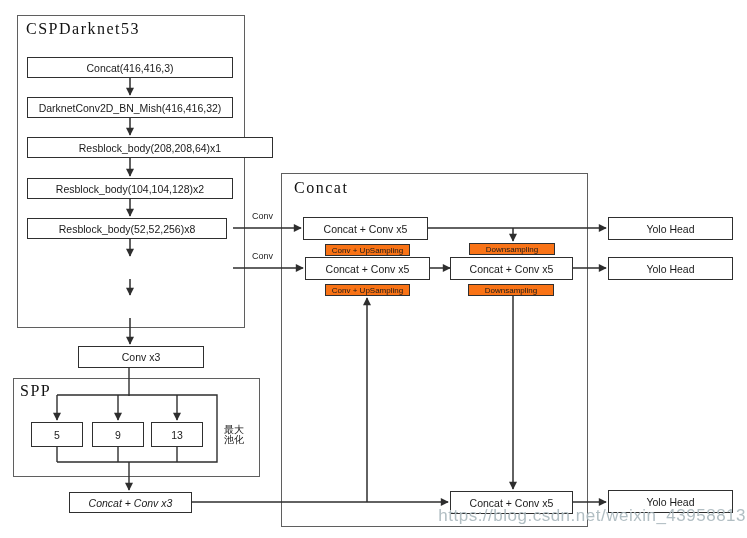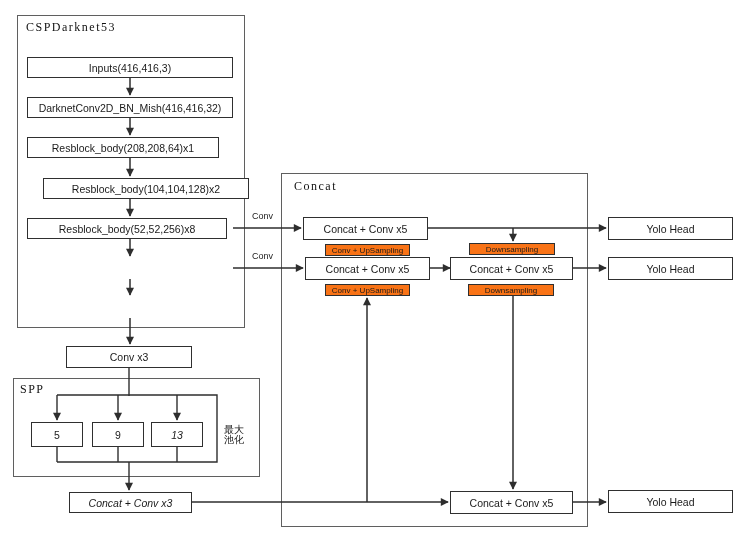--- a/index.html
+++ b/index.html
@@ -1,19 +1,19 @@
 <!DOCTYPE html>
 <html><head>
 <meta charset="utf-8">
 <style>
   html,body{margin:0;padding:0;background:#ffffff;}
   #stage{position:relative;width:747px;height:538px;background:#ffffff;overflow:hidden;
          font-family:"Liberation Sans",sans-serif;color:#1e1e1e;}
   .container{position:absolute;border:1px solid #5f5f5f;background:transparent;z-index:1;}
-  .ctitle{position:absolute;font-family:"Liberation Serif",serif;font-size:12px;
+  .ctitle{position:absolute;font-family:"Liberation Serif",serif;font-size:16px;
           letter-spacing:1.5px;color:#111;z-index:3;}
   svg.wires{position:absolute;left:0;top:0;z-index:2;}
   .box{position:absolute;background:#ffffff;border:1.5px solid #2f2f2f;z-index:3;
        display:flex;align-items:center;justify-content:center;font-size:10.5px;
        color:#1a1a1a;box-sizing:border-box;white-space:nowrap;}
   .smallbox{position:absolute;background:#f97316;border:1px solid #2f2f2f;z-index:4;
        display:flex;align-items:center;justify-content:center;font-size:8px;
        color:#1a1a1a;box-sizing:border-box;white-space:nowrap;}
   .edge-label{position:absolute;font-size:9px;color:#222;z-index:3;}
   .note{position:absolute;font-size:10px;line-height:10px;color:#222;z-index:3;}
@@ -66,31 +66,31 @@
       <line x1="192" y1="502" x2="448" y2="502" marker-end="url(#arrow)"></line>
       <line x1="367" y1="502" x2="367" y2="298" marker-end="url(#arrow)"></line>
       <line x1="573" y1="502" x2="606" y2="502" marker-end="url(#arrow)"></line>
     </g>
   </svg>
 
   <div class="ctitle" style="left:26px;top:20px;">CSPDarknet53</div>
   <div class="ctitle" style="left:20px;top:382px;">SPP</div>
   <div class="ctitle" style="left:294px;top:179px;">Concat</div>
 
-  <div class="box" style="left:27px;top:57px;width:206px;height:21px;">Inputs(416,416,3)</div>
+  <div class="box" style="left:27px;top:57px;width:206px;height:21px;">Concat(416,416,3)</div>
   <div class="box" style="left:27px;top:97px;width:206px;height:21px;">DarknetConv2D_BN_Mish(416,416,32)</div>
-  <div class="box" style="left:27px;top:137px;width:192px;height:21px;">Resblock_body(208,208,64)x1</div>
-  <div class="box" style="left:27px;top:178px;width:206px;height:21px;margin-left:16px;">Resblock_body(104,104,128)x2</div>
+  <div class="box" style="left:27px;top:137px;width:246px;height:21px;">Resblock_body(208,208,64)x1</div>
+  <div class="box" style="left:27px;top:178px;width:206px;height:21px;">Resblock_body(104,104,128)x2</div>
   <div class="box" style="left:27px;top:218px;width:200px;height:21px;">Resblock_body(52,52,256)x8</div>
 
-  <div class="box" style="left:66px;top:346px;width:126px;height:22px;">Conv x3</div>
+  <div class="box" style="left:78px;top:346px;width:126px;height:22px;">Conv x3</div>
 
   <div class="box" style="left:31px;top:422px;width:52px;height:25px;">5</div>
   <div class="box" style="left:92px;top:422px;width:52px;height:25px;">9</div>
-  <div class="box" style="left:151px;top:422px;width:52px;height:25px;font-style:italic;">13</div>
+  <div class="box" style="left:151px;top:422px;width:52px;height:25px;">13</div>
   <div class="note" style="left:224px;top:425px;">
     <div>最大</div>
     <div>池化</div>
   </div>
 
   <div class="box" style="left:69px;top:492px;width:123px;height:21px;font-style:italic;">Concat + Conv x3</div>
 
   <div class="edge-label" style="left:252px;top:211px;">Conv</div>
   <div class="edge-label" style="left:252px;top:251px;">Conv</div>
 
@@ -100,14 +100,15 @@
   <div class="smallbox" style="left:325px;top:284px;width:85px;height:12px;">Conv + UpSampling</div>
   <div class="smallbox" style="left:469px;top:243px;width:86px;height:12px;">Downsampling</div>
   <div class="box" style="left:450px;top:257px;width:123px;height:23px;">Concat + Conv x5</div>
   <div class="smallbox" style="left:468px;top:284px;width:86px;height:12px;">Downsampling</div>
   <div class="box" style="left:450px;top:491px;width:123px;height:23px;">Concat + Conv x5</div>
 
   <div class="box" style="left:608px;top:217px;width:125px;height:23px;">Yolo Head</div>
   <div class="box" style="left:608px;top:257px;width:125px;height:23px;">Yolo Head</div>
   <div class="box" style="left:608px;top:490px;width:125px;height:23px;">Yolo Head</div>
 
+  <div class="watermark">https://blog.csdn.net/weixin_43958813</div>
 
 </div>
 
 </body></html>

